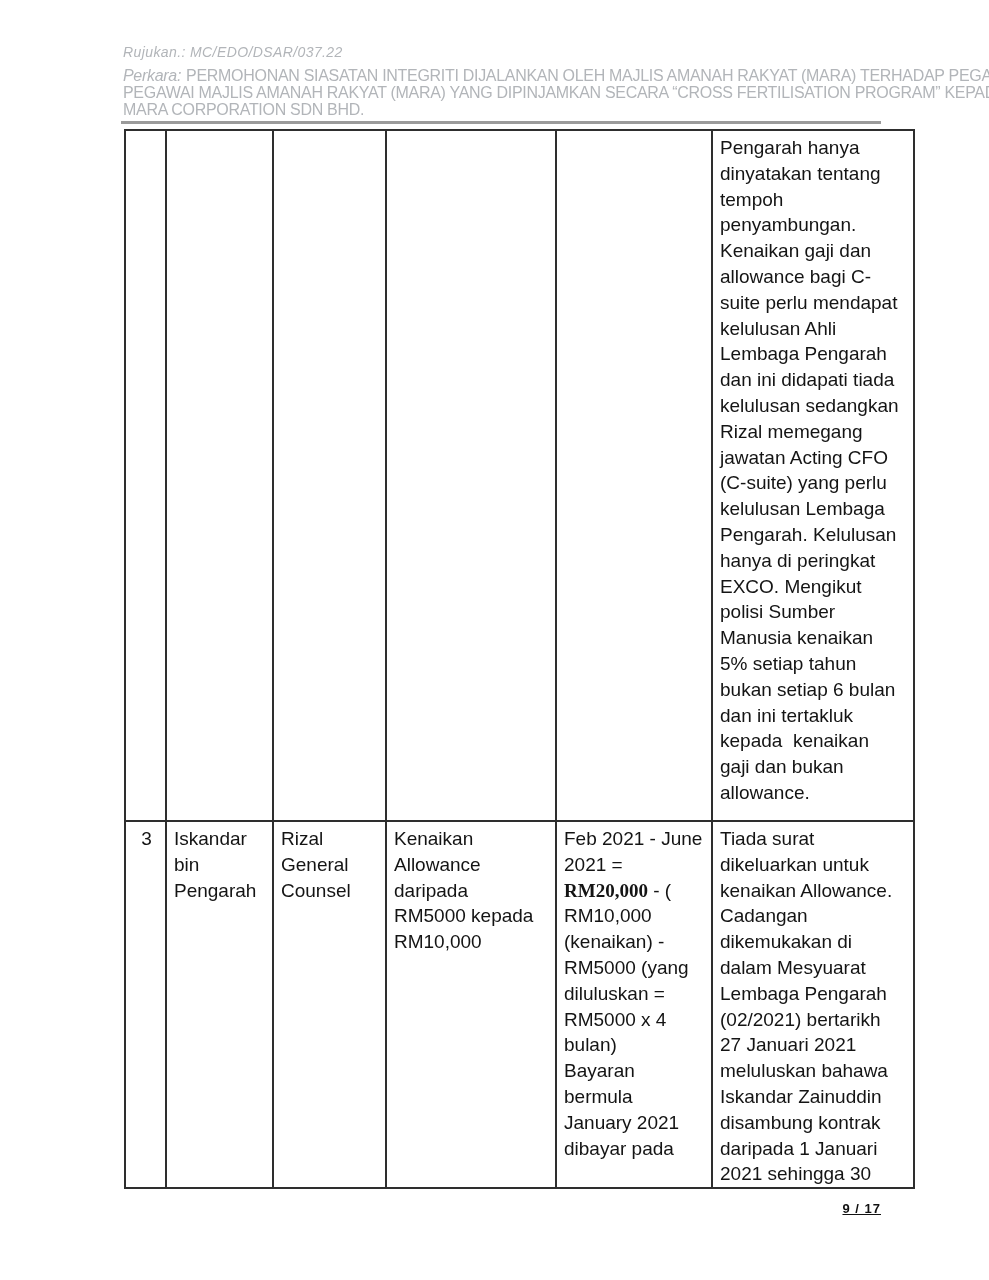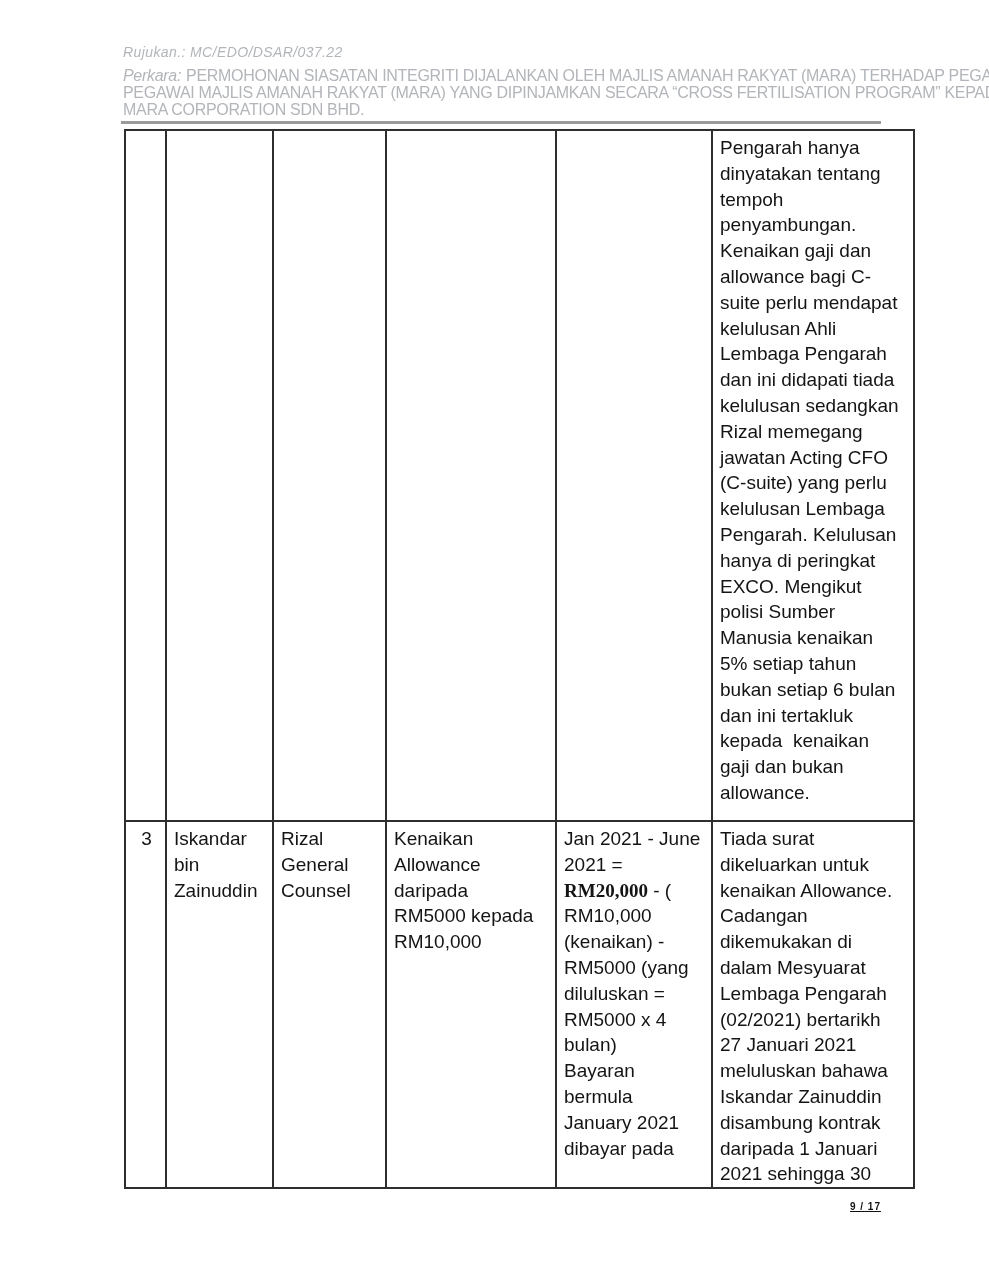--- a/index.html
+++ b/index.html
@@ -56,21 +56,21 @@
     color: #141414;
     white-space: pre-wrap;
     overflow: hidden;
   }
   td.c-no { text-align: center; padding-left: 2px; padding-right: 2px; }
   .bold { font-weight: bold; font-family: Liberation Serif, serif; }
 
   
   .page-num {
     position: absolute; right: 116px; top: 1201px;
-    font-size: 10px; font-weight: bold;
+    font-size: 13px; font-weight: bold;
     letter-spacing: 1px;
     color: #111111;
     white-space: pre;
     text-decoration: underline;
   }
 </style>
 </head>
 <body>
 
 <div class="page">
@@ -124,30 +124,30 @@
 bukan setiap 6 bulan
 dan ini tertakluk
 kepada  kenaikan
 gaji dan bukan
 allowance.</td>
       </tr>
       <tr style="height:360px">
         <td class="c-no">3</td>
         <td>Iskandar
 bin
-Zainuddin</td>
+Pengarah</td>
         <td>Rizal
 General
 Counsel</td>
         <td>Kenaikan
 Allowance
 daripada
 RM5000 kepada
 RM10,000</td>
-        <td><span>Jan 2021 - June
+        <td><span>Feb 2021 - June
 2021 =
 </span><span class="bold">RM20,000</span><span> - (
 RM10,000
 (kenaikan) -
 RM5000 (yang
 diluluskan =
 RM5000 x 4
 bulan)
 Bayaran
 bermula

